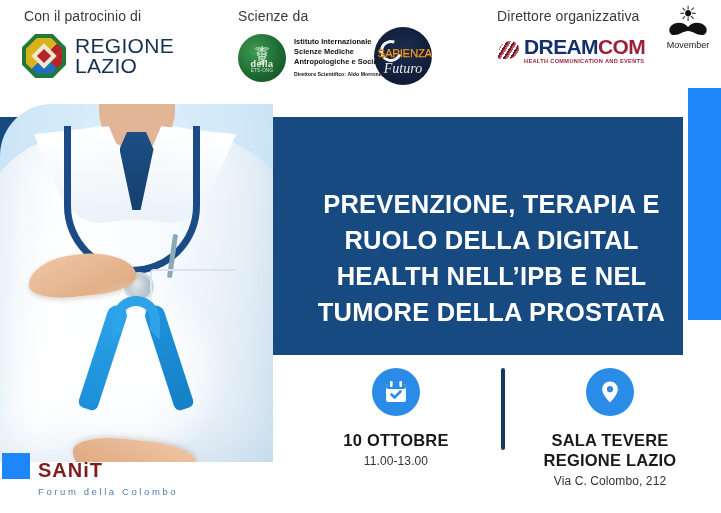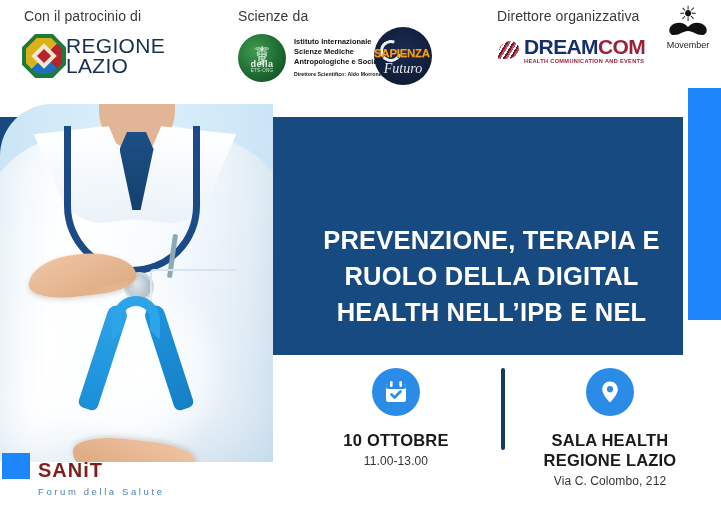--- a/index.html
+++ b/index.html
@@ -19,21 +19,21 @@
   .header { position: absolute; left: 0; top: 0; width: 721px; height: 96px; }
 
   .hdr-caption {
     font-size: 14px; color: #3a3a3a; letter-spacing: .1px;
     font-family: "Liberation Sans", sans-serif; white-space: nowrap;
   }
 
   
   .blk-patrocinio { position: absolute; left: 22px; top: 8px; }
   .blk-patrocinio .hdr-caption { margin-left: 2px; }
-  .lazio-row { display: flex; align-items: center; margin-top: 10px; }
+  .lazio-row { display: flex; align-items: center; gap: 9px; margin-top: 10px; }
   .lazio-mark {
     position: relative; width: 44px; height: 44px; flex: 0 0 44px;
   }
   .lazio-mark .oct {
     position: absolute; inset: 0;
     background: #1f7a3a;
     clip-path: polygon(30% 0,70% 0,100% 30%,100% 70%,70% 100%,30% 100%,0 70%,0 30%);
   }
   .lazio-mark .oct2 {
     position: absolute; inset: 4px;
@@ -91,22 +91,22 @@
     width: 58px; height: 58px; border-radius: 50%;
     background: radial-gradient(circle at 50% 40%, #1a2c52 0%, #101c36 75%, #0a1124 100%);
     overflow: hidden;
   }
   .sapienza-mark .swoosh {
     position: absolute; left: 6px; top: 13px; width: 22px; height: 22px;
     border-radius: 50%; border: 3px solid #f3f3f3; border-right-color: transparent;
     transform: rotate(-25deg);
   }
   .sapienza-mark .sap-word {
-    position: absolute; left: 0; right: 0; top: 35%; text-align: left;
-    font-size: 11.5px; font-weight: bold; color: #f0a020;
+    position: absolute; left: 0; right: 0; top: 35%; text-align: right;
+    font-size: 11.5px; font-weight: normal; color: #f0a020;
     letter-spacing: -.3px; text-shadow: 0 1px 0 #8a4a08;
   }
   .sapienza-mark .sap-sub {
     position: absolute; left: 0; right: 0; top: 58%; text-align: center;
     font-size: 14px; color: #e8e8e8; font-style: italic;
     font-family: "Liberation Serif", serif;
   }
 
   
   .blk-segreteria { position: absolute; left: 497px; top: 8px; }
@@ -348,20 +348,21 @@
     </div>
   </div>
 
   <div class="accent-bar"></div>
   <div class="dark-panel"></div>
 
   <div class="title-wrap">
     <div class="title-line">PREVENZIONE, TERAPIA E</div>
     <div class="title-line">RUOLO DELLA DIGITAL</div>
     <div class="title-line">HEALTH NELL’IPB E NEL</div>
+    <div class="title-line">TUMORE DELLA PROSTATA</div>
   </div>
 
   <div class="photo">
     <div class="coat"></div>
     <div class="neck"></div>
     <div class="collarL"></div>
     <div class="collarR"></div>
     <div class="tie"></div>
     <div class="steth"></div>
     <div class="steth-head"></div>
@@ -373,21 +374,21 @@
       <div class="leg legL"></div>
       <div class="leg legR"></div>
       <div class="loop"></div>
     </div>
     <div class="handBot"></div>
   </div>
 
   <div class="sanit-square"></div>
   <div class="sanit-logo">
     <div class="sanit-word">SANiT</div>
-    <div class="sanit-sub">Forum della Salute</div>
+    <div class="sanit-sub">Forum della Colombo</div>
   </div>
 
   <div class="info-strip">
 
     <div class="info-col">
       <div class="icon-circle">
         <svg width="26" height="26" viewBox="0 0 26 26" aria-hidden="true">
           <rect x="3" y="5" width="20" height="18" rx="2.5" fill="#fff"></rect>
           <rect x="3" y="5" width="20" height="5" rx="2.5" fill="#2b8ce8"></rect>
           <rect x="7" y="2" width="2.6" height="6" rx="1.3" fill="#fff"></rect>
@@ -402,20 +403,20 @@
     <div class="info-divider"></div>
 
     <div class="info-col">
       <div class="icon-circle">
         <svg width="26" height="26" viewBox="0 0 26 26" aria-hidden="true">
           <path d="M13 2.5 C8.6 2.5 5.2 6 5.2 10.3 C5.2 16 13 23.5 13 23.5 C13 23.5 20.8 16 20.8 10.3 C20.8 6 17.4 2.5 13 2.5 Z" fill="#fff"></path>
           <circle cx="13" cy="10.2" r="3.1" fill="#2b8ce8"></circle>
         </svg>
       </div>
       <div class="info-main">
-        <div>SALA HEALTH</div>
+        <div>SALA TEVERE</div>
         <div>REGIONE LAZIO</div>
       </div>
       <div class="info-sub">Via C. Colombo, 212</div>
     </div>
   </div>
 
 </div>
 
 </body></html>

